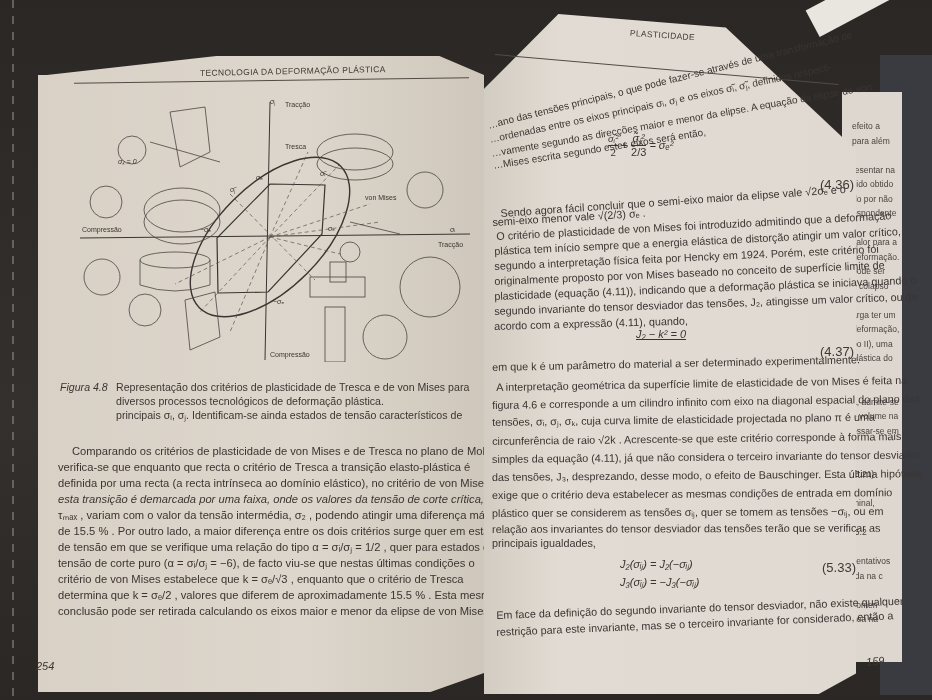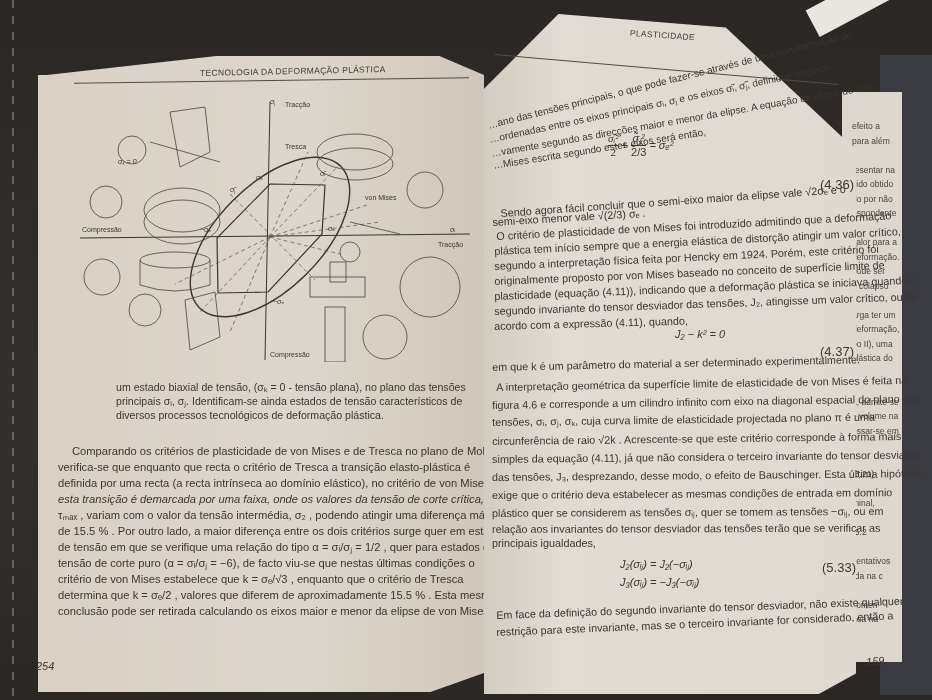--- a/index.html
+++ b/index.html
@@ -132,23 +132,23 @@
   <text x="285" y="108" class="figlabel">von Mises</text>
   <text x="176" y="88" class="figlabel">σₑ</text>
   <text x="248" y="139" class="figlabel">σₑ</text>
   <text x="120" y="140" class="figlabel">−σₑ</text>
   <text x="193" y="212" class="figlabel">−σₑ</text>
   <text x="240" y="84" class="figlabel">σ̃ᵢ</text>
   <text x="150" y="100" class="figlabel">σ̃ⱼ</text>
 </svg>
 
 <div class="caption">
-  <div style="padding-left:56px">um estado biaxial de tensão, (σₖ = 0 - tensão plana), no plano das tensões</div>
+  <div><span class="lbl">Figura 4.8</span><span>Representação dos critérios de plasticidade de Tresca e de von Mises para</span></div>
+  <div style="padding-left:56px">diversos processos tecnológicos de deformação plástica.</div>
   <div style="padding-left:56px">principais σᵢ, σⱼ. Identificam-se ainda estados de tensão característicos de</div>
-  <div style="padding-left:56px">diversos processos tecnológicos de deformação plástica.</div>
 </div>
 
 <div>
   <div class="txt" style="left:72px;top:444px;">Comparando os critérios de plasticidade de von Mises e de Tresca no plano de Mohr,</div>
   <div class="txt" style="left:58px;top:460px;">verifica-se que enquanto que recta o critério de Tresca a transição elasto-plástica é</div>
   <div class="txt" style="left:58px;top:476px;">definida por uma recta (a recta intrínseca ao domínio elástico), no critério de von Mises</div>
   <div class="txt" style="left:58px;top:492px;font-style:italic;">esta transição é demarcada por uma faixa, onde os valores da tensão de corte crítica,</div>
   <div class="txt" style="left:58px;top:508px;">τₘₐₓ , variam com o valor da tensão intermédia, σ₂ , podendo atingir uma diferença máxima</div>
   <div class="txt" style="left:58px;top:524px;">de 15.5 % . Por outro lado, a maior diferença entre os dois critérios surge quer em estados</div>
   <div class="txt" style="left:58px;top:540px;">de tensão em que se verifique uma relação do tipo α = σᵢ/σⱼ = 1/2 , quer para estados de</div>
@@ -195,21 +195,21 @@
   <div class="rp" style="left:496px;top:229px;transform:rotate(-3deg);">O critério de plasticidade de von Mises foi introduzido admitindo que a deformação</div>
   <div class="rp" style="left:494px;top:244px;transform:rotate(-2.8deg);">plástica tem início sempre que a energia elástica de distorção atingir um valor crítico,</div>
   <div class="rp" style="left:494px;top:259px;transform:rotate(-2.6deg);">segundo a interpretação física feita por Hencky em 1924. Porém, este critério foi</div>
   <div class="rp" style="left:494px;top:274px;transform:rotate(-2.4deg);">originalmente proposto por von Mises baseado no conceito de superfície limite de</div>
   <div class="rp" style="left:494px;top:289px;transform:rotate(-2.2deg);">plasticidade (equação (4.11)), indicando que a deformação plástica se iniciava quando o</div>
   <div class="rp" style="left:494px;top:304px;transform:rotate(-2deg);">segundo invariante do tensor desviador das tensões, J₂, atingisse um valor crítico, ou de</div>
   <div class="rp" style="left:494px;top:319px;transform:rotate(-1.6deg);">acordo com a expressão (4.11), quando,</div>
 </div>
 
 <div>
-  <div class="eqn" style="left:675px;top:328px;">J₂ − k² = 0</div>
+  <div class="eqn" style="left:636px;top:328px;text-decoration:underline;">J₂ − k² = 0</div>
   <div class="eqno" style="left:820px;top:344px;">(4.37)</div>
 </div>
 
 <div>
   <div class="rp" style="left:492px;top:360px;transform:rotate(-1.2deg);">em que k é um parâmetro do material a ser determinado experimentalmente.</div>
   <div class="rp" style="left:496px;top:380px;transform:rotate(-1deg);">A interpretação geométrica da superfície limite de elasticidade de von Mises é feita na</div>
   <div class="rp" style="left:492px;top:398px;transform:rotate(-.9deg);">figura 4.6 e corresponde a um cilindro infinito com eixo na diagonal espacial do plano das</div>
   <div class="rp" style="left:492px;top:415px;transform:rotate(-.8deg);">tensões, σᵢ, σⱼ, σₖ, cuja curva limite de elasticidade projectada no plano π é uma</div>
   <div class="rp" style="left:492px;top:434px;transform:rotate(-.7deg);">circunferência de raio √2k . Acrescente-se que este critério corresponde à forma mais</div>
   <div class="rp" style="left:492px;top:452px;transform:rotate(-.6deg);">simples da equação (4.11), já que não considera o terceiro invariante do tensor desviador</div>

